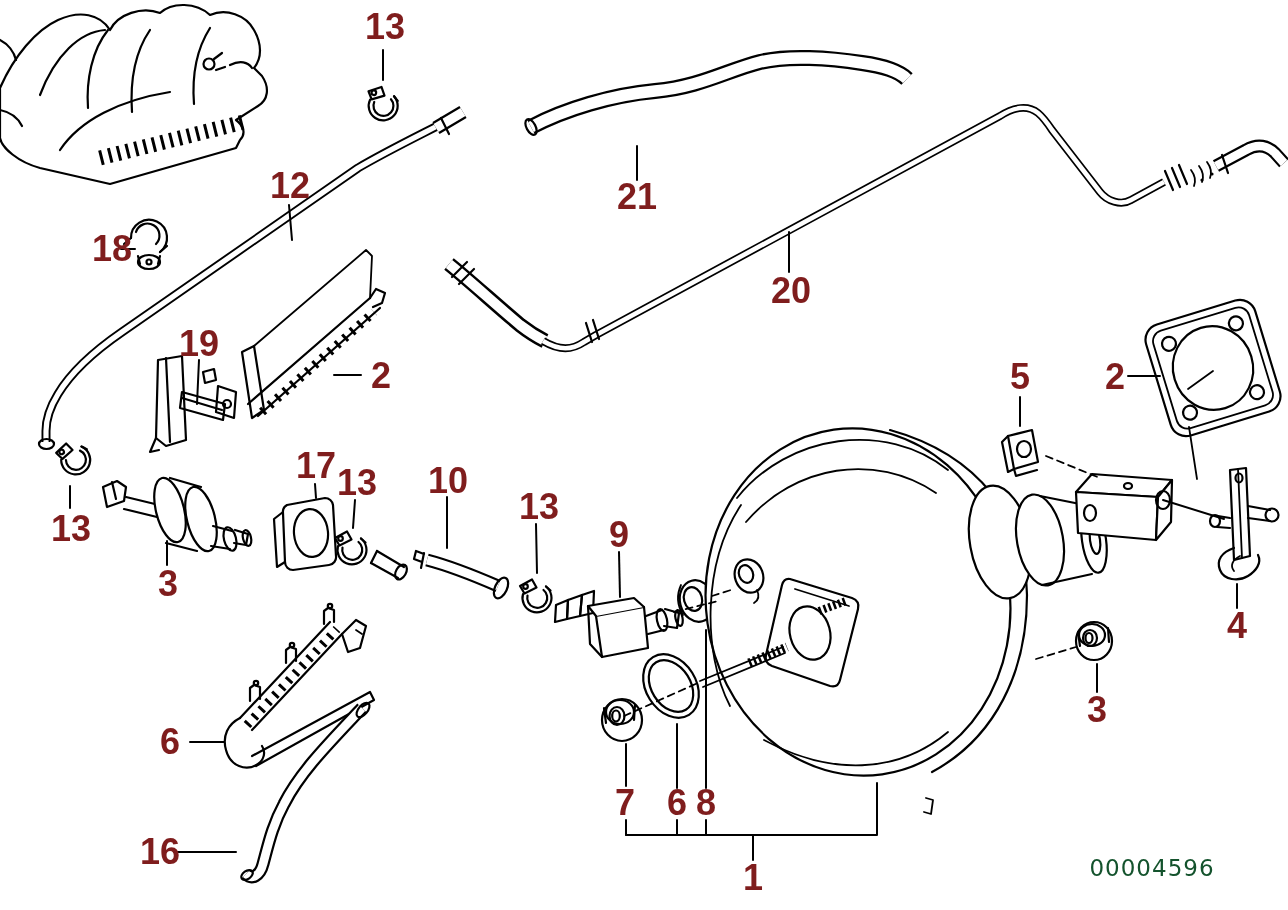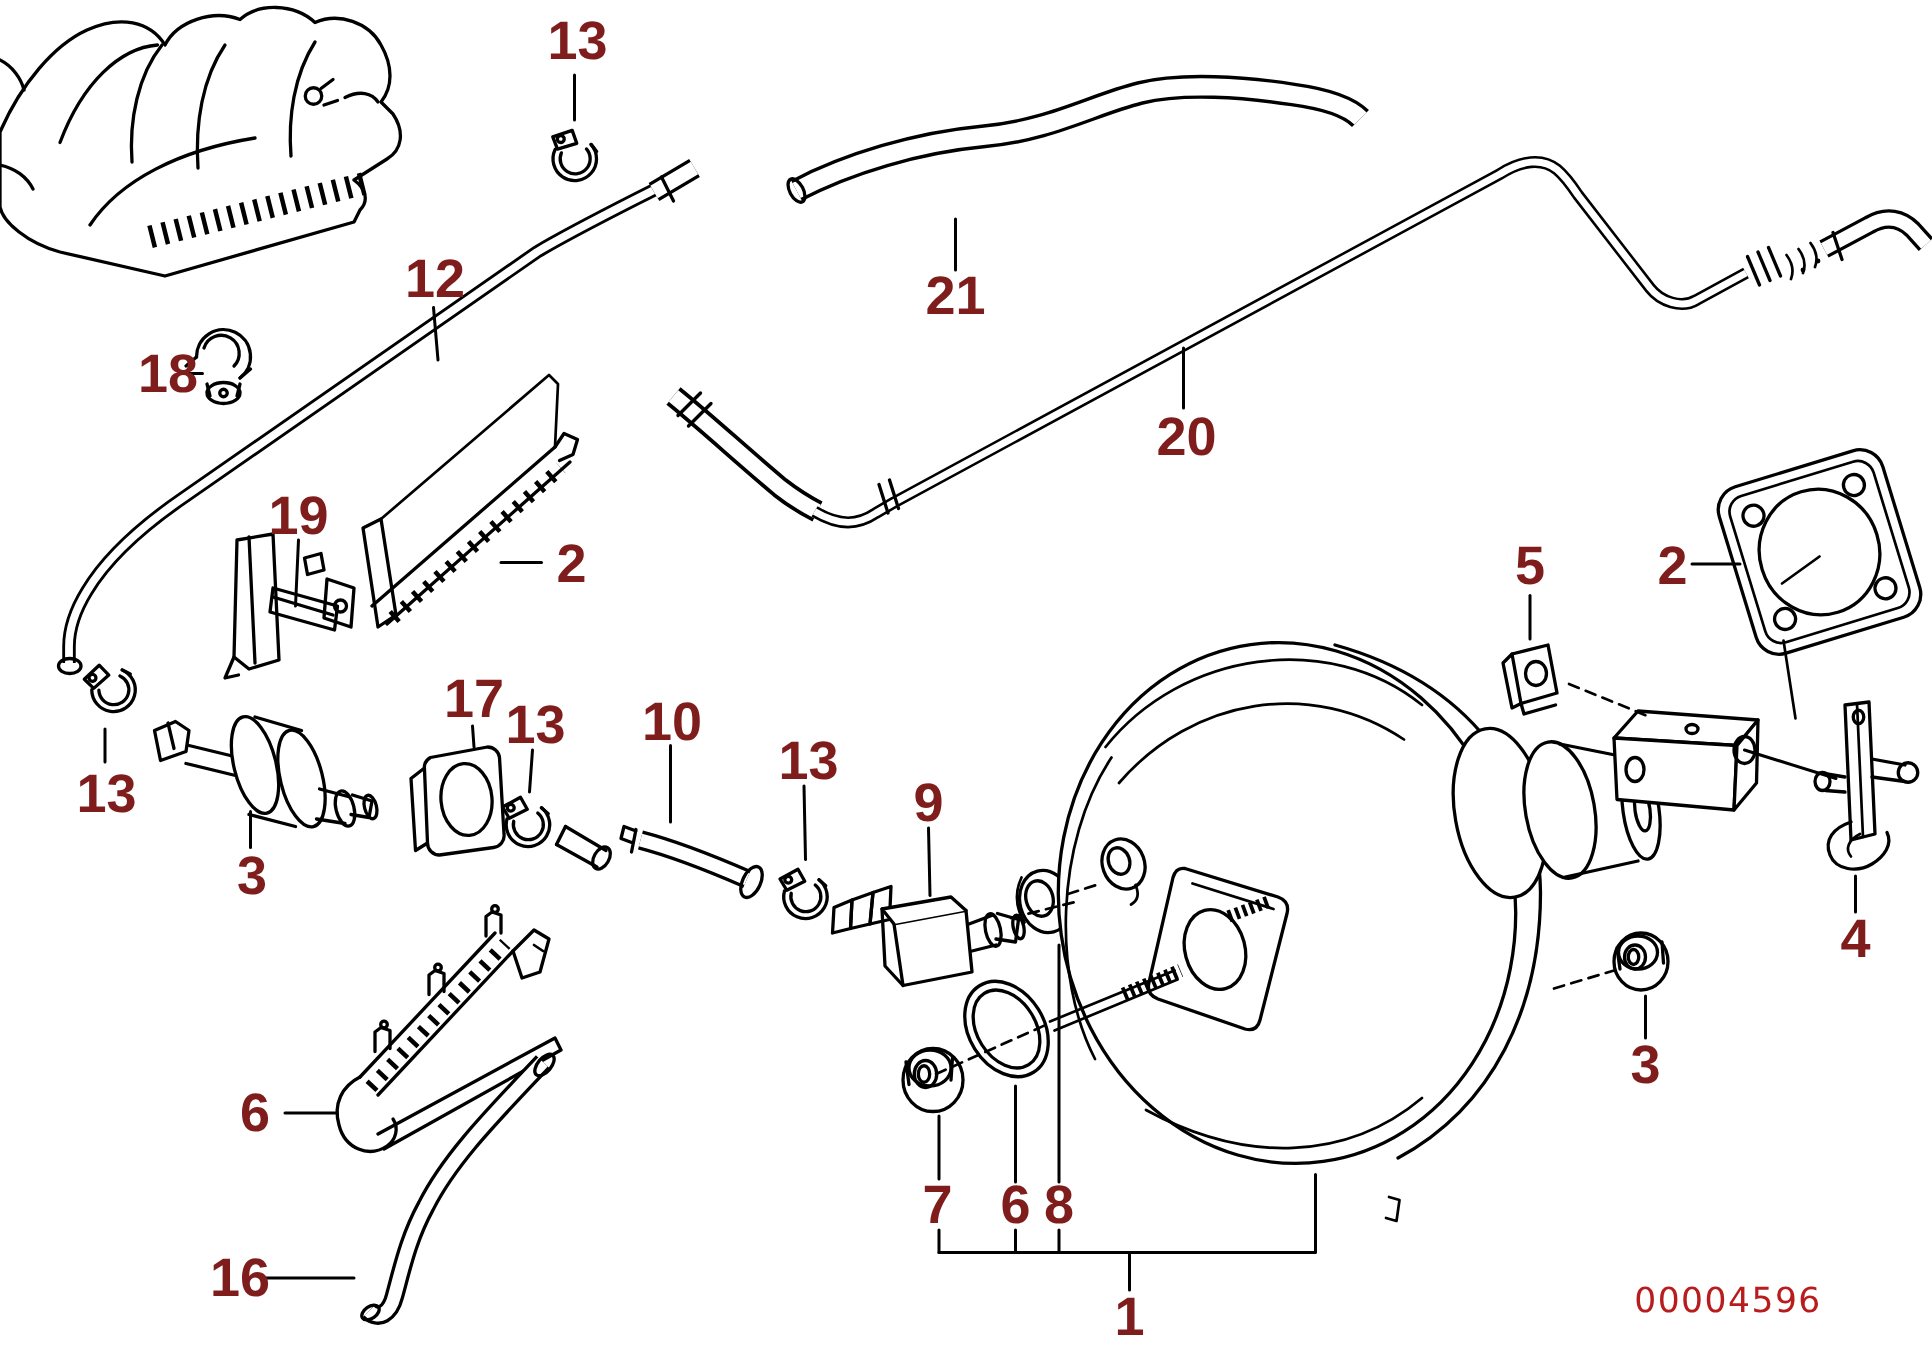--- a/index.html
+++ b/index.html
@@ -2,21 +2,21 @@
 <html><head>
 <meta charset="utf-8">
 <style>
   html,body{margin:0;padding:0;background:#fff;}
   .stage{position:relative;width:1288px;height:910px;background:#fff;overflow:hidden;
          font-family:"Liberation Sans",sans-serif;}
   .stage svg{position:absolute;left:0;top:0;}
   .callout{position:absolute;transform:translate(-50%,-50%);
            font:700 36px/1 "Liberation Sans",sans-serif;color:#7f1d1d;white-space:nowrap;}
   .docnum{position:absolute;transform:translate(-50%,-50%);
-          font:400 23px/1 "DejaVu Sans",sans-serif;color:#b91c1c;letter-spacing:1px;}
+          font:400 23px/1 "DejaVu Sans",sans-serif;color:#14532d;letter-spacing:1px;}
 </style>
 </head>
 <body>
 
 <div class="stage">
 
 <svg width="1288" height="910" viewBox="0 0 1288 910">
   <defs>
     <g id="clampT">
       <path d="M-14,-5 A14.5,14.5 0 1 0 9,-12.5"></path>

